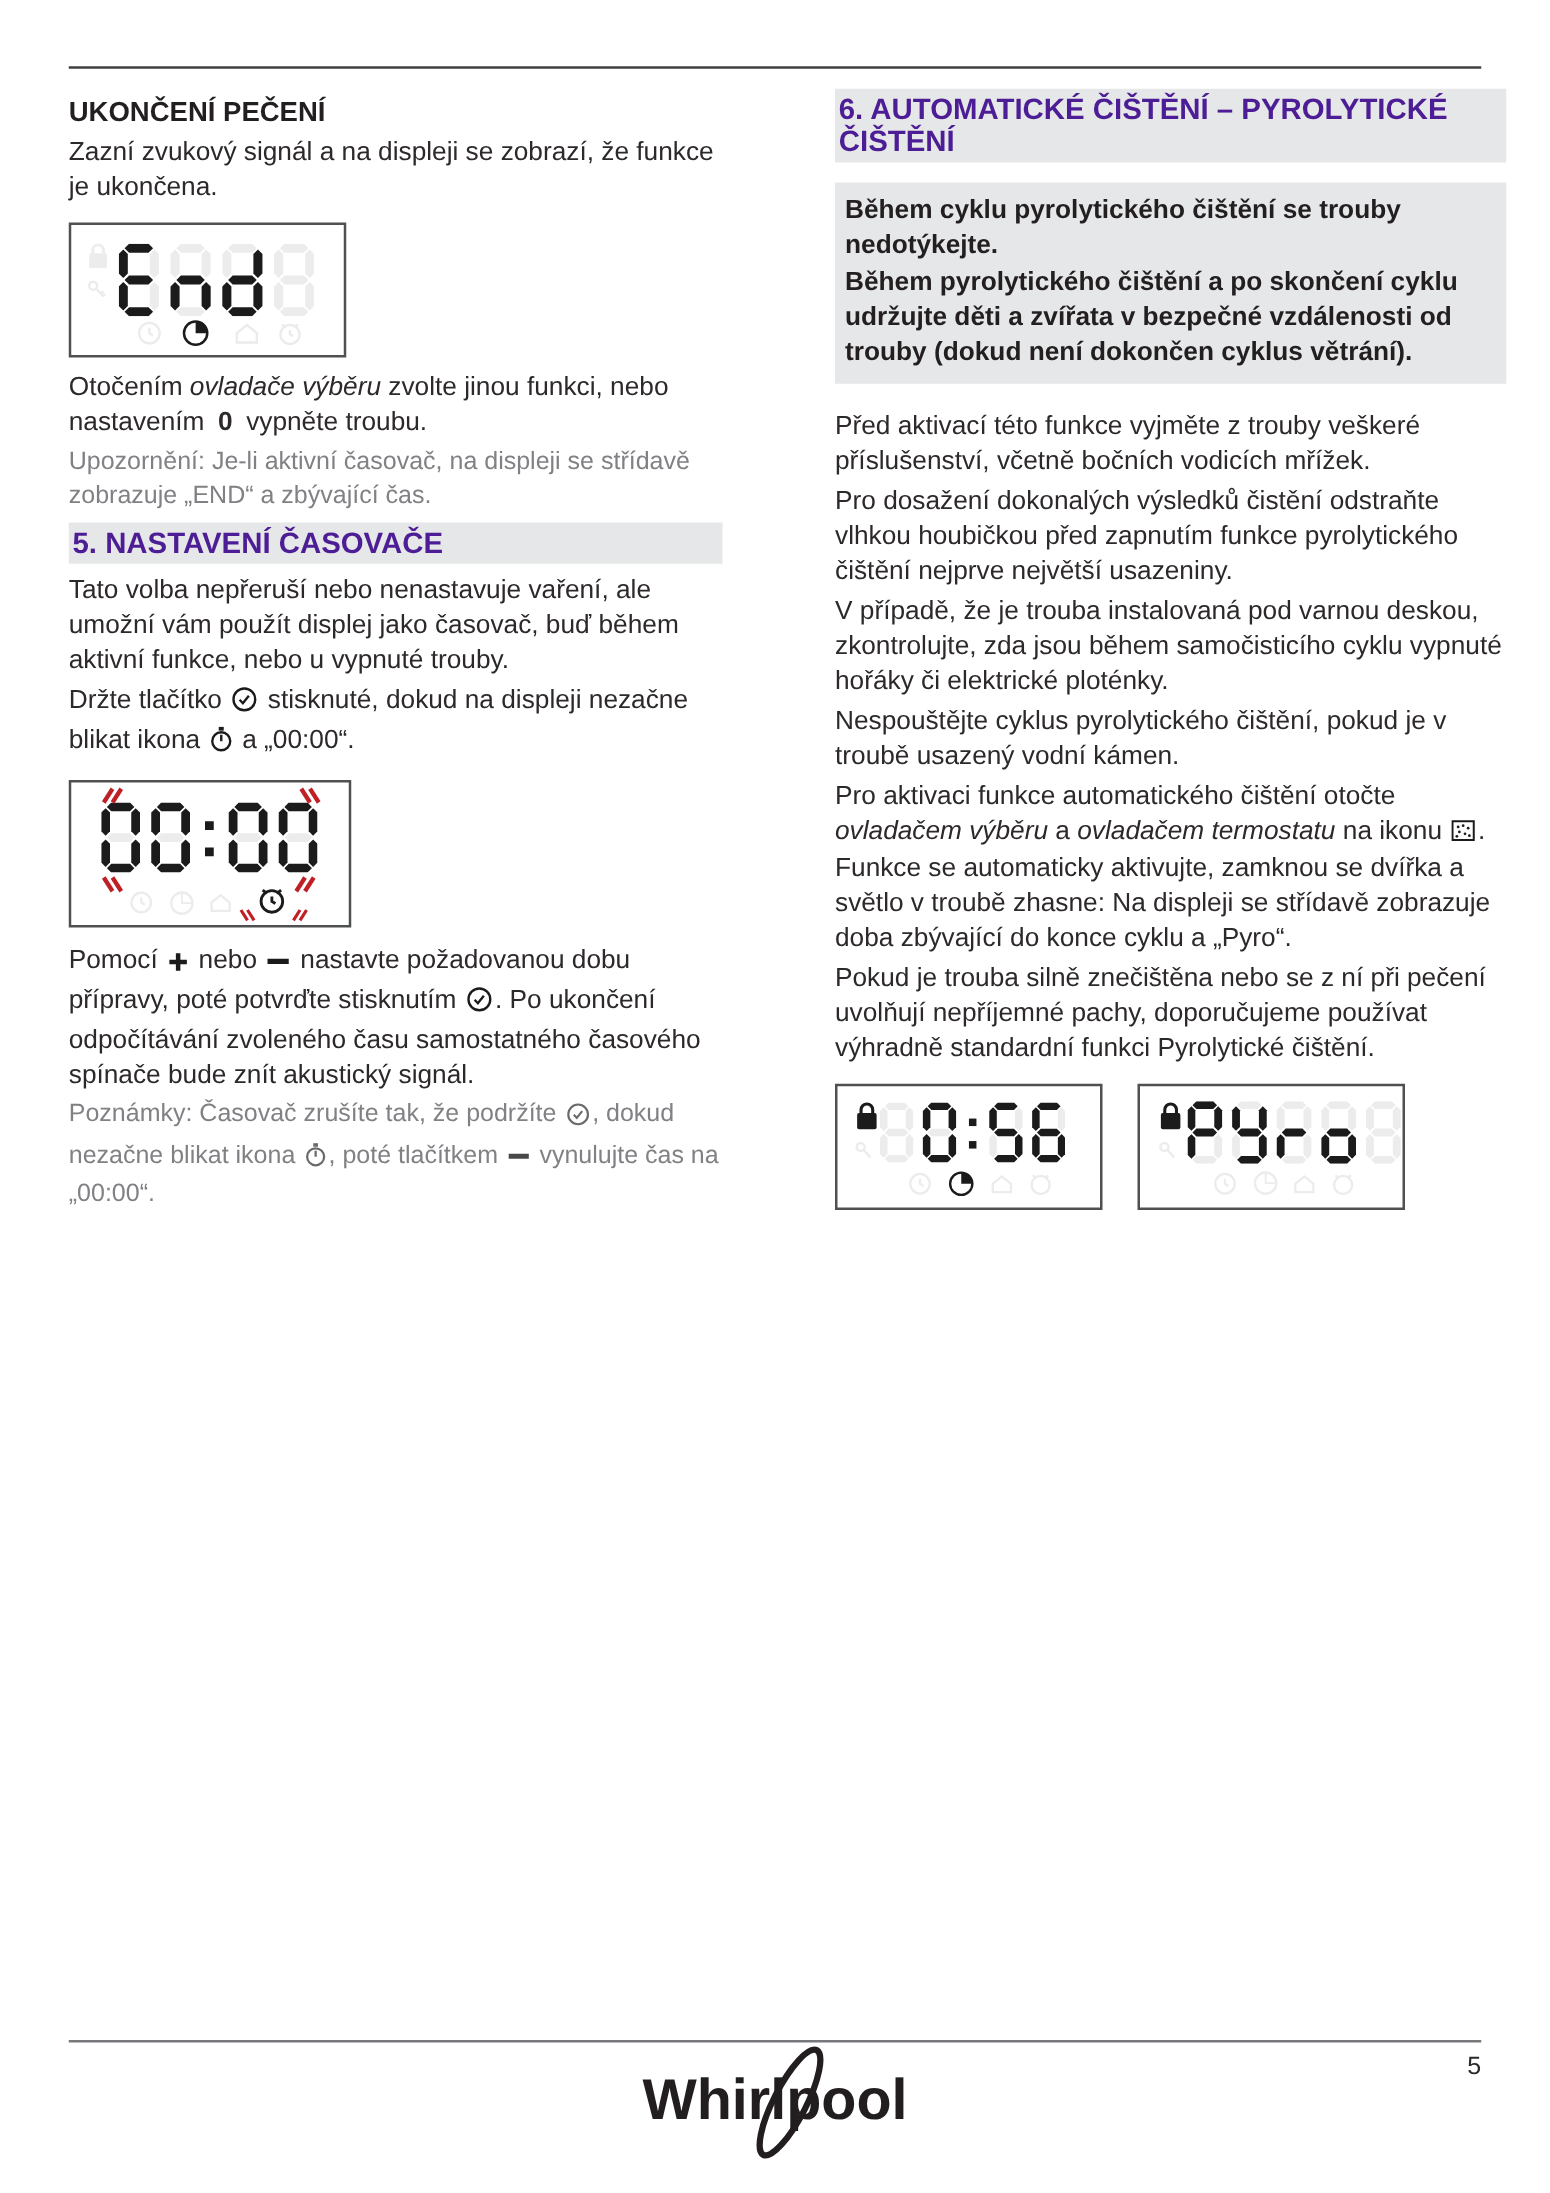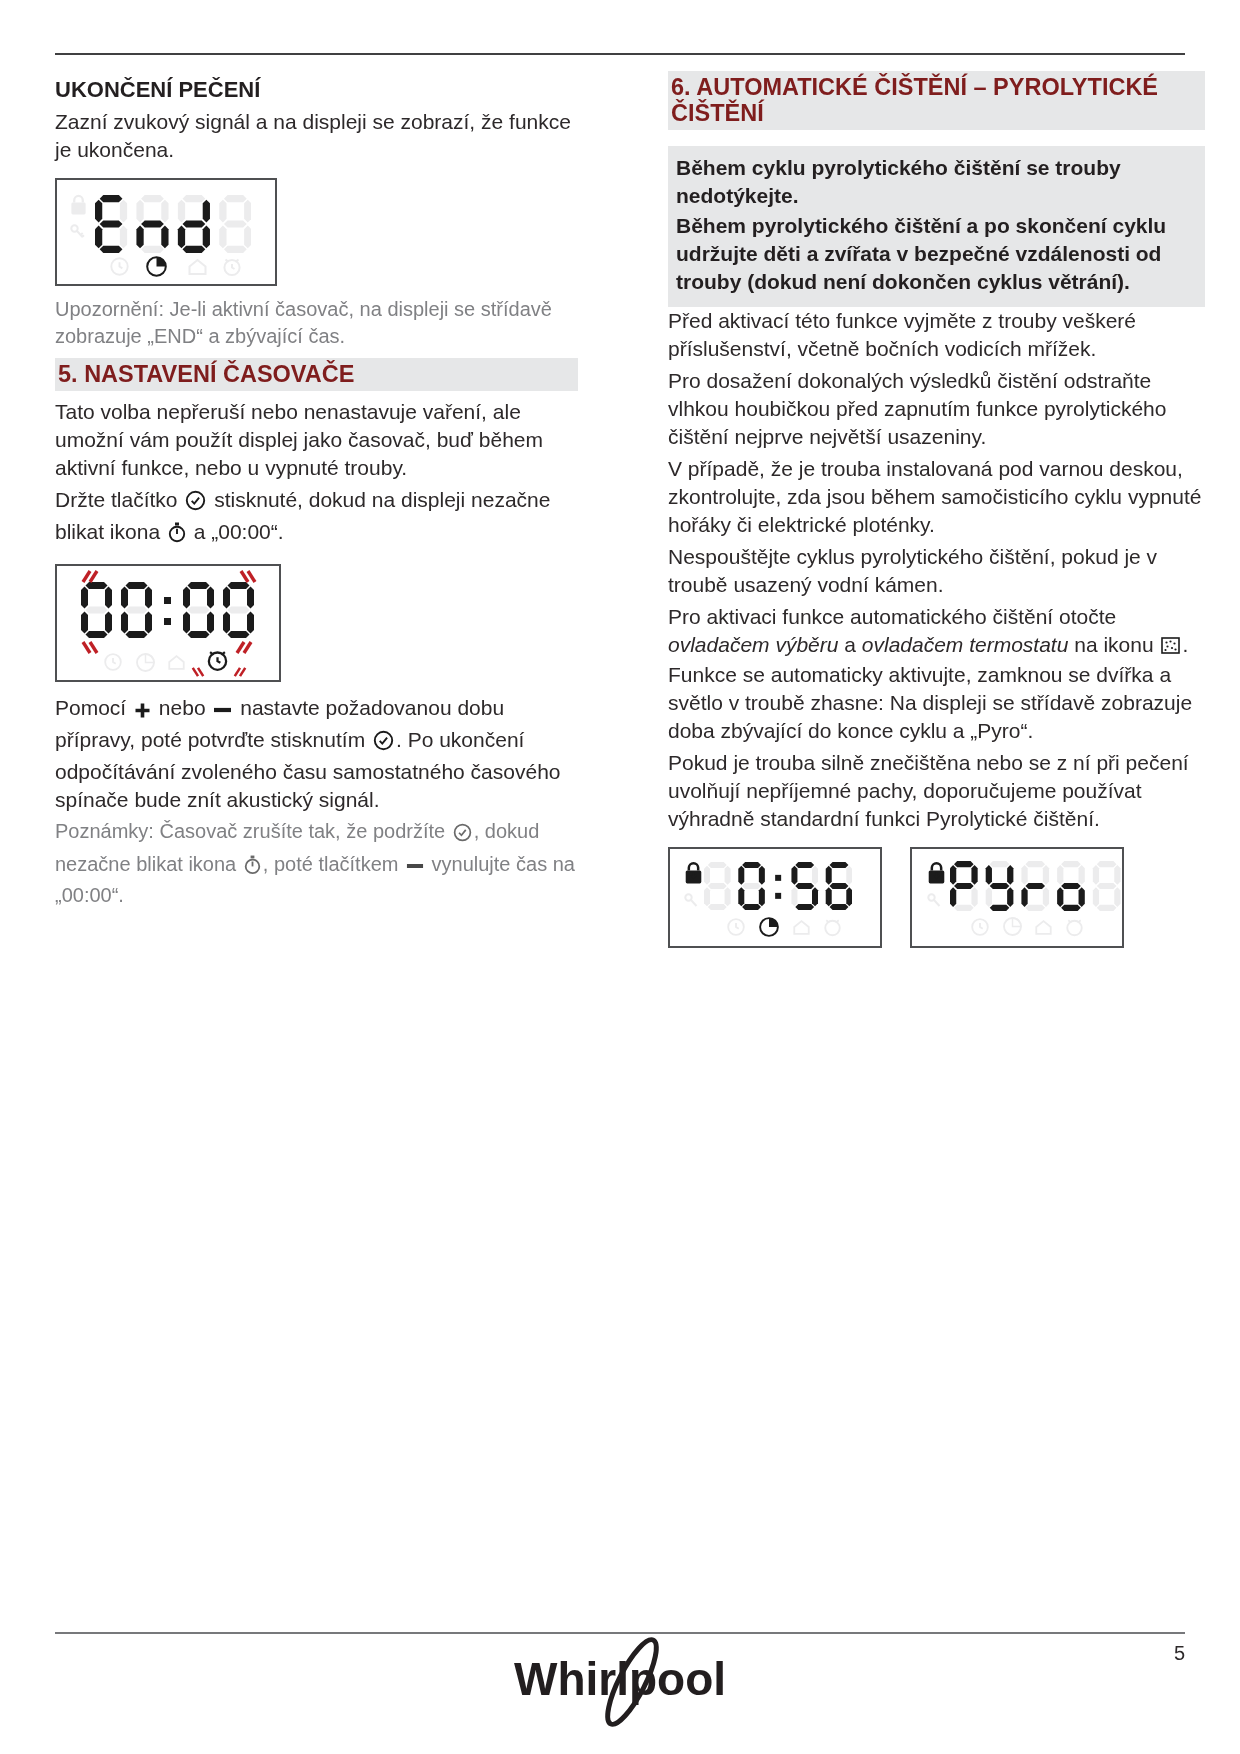--- a/index.html
+++ b/index.html
@@ -11,25 +11,25 @@
   .top-rule{border-top:2px solid #404041;width:100%;height:0;}
   .columns{display:flex;gap:90px;margin-top:16px;}
   .col-left{width:523px;flex:none;}
   .col-right{width:537px;flex:none;}
   h2.subhead{font-size:22px;font-weight:bold;color:#231f20;margin:6px 0 5px 0;}
   p.body{font-size:21px;line-height:28px;margin:0 0 4px 0;}
   p.note{font-size:20px;line-height:27px;color:#808184;margin:0 0 4px 0;}
   .italic{font-style:italic;}
   .key-zero{font-weight:bold;padding:0 5px;}
   .section-bar{
-    background:#e6e7e8;font-size:23.5px;font-weight:bold;color:#7f1d1d;
+    background:#e6e7e8;font-size:23.5px;font-weight:bold;color:#4c1d95;
     padding:3px 18px 4px 3px;margin:8px 0 7px 0;line-height:26px;
   }
   .section-bar .bar-line{display:block;white-space:nowrap;}
-  .warning-box{background:#e6e7e8;padding:8px 22px 9px 8px;margin:16px 0 0 0;}
+  .warning-box{background:#e6e7e8;padding:8px 22px 9px 8px;margin:16px 0 20px 0;}
   .warning-box p{font-size:21px;line-height:28px;font-weight:bold;color:#231f20;margin:0 0 2px 0;}
   
   .display-box{position:relative;background:#fff;border:2px solid #4f5052;}
   .disp-end{width:218px;height:104px;margin:14px 0 10px 0;}
   .disp-timer{width:222px;height:114px;margin:14px 0 10px 0;}
   .display-row{display:flex;gap:28px;margin:14px 0 12px 0;}
   .disp-small{width:210px;height:97px;}
   .abs{position:absolute;}
   .lit{fill:#1b1b1b;}
   .ghost{fill:#ececed;}
@@ -177,20 +177,21 @@
               </svg>
           </span>
           <span class="abs icon-ghost" style="left:164px;top:76px;">
             <svg width="22" height="21" viewBox="0 0 22 21" fill="none">
                 <circle cx="11" cy="11.5" r="7.6" stroke-width="2"></circle>
                 <path d="M4.5 3.5 l3 2.4 M17.5 3.5 l-3 2.4 M11 8 v3.5 l2.5 1.5" stroke-width="2"></path>
               </svg>
           </span>
         </div>
 
+        <p class="body"><span>Otočením </span><span class="italic">ovladače výběru</span><span> zvolte jinou funkci, nebo nastavením </span><span class="key-zero">0</span><span> vypněte troubu.</span></p>
 
         <p class="note">Upozornění: Je-li aktivní časovač, na displeji se střídavě zobrazuje „END“ a zbývající čas.</p>
 
         <div class="section-bar">
             <span class="bar-line">5. NASTAVENÍ ČASOVAČE</span>
           </div>
 
         <p class="body">Tato volba nepřeruší nebo nenastavuje vaření, ale umožní vám použít displej jako časovač, buď během aktivní funkce, nebo u vypnuté trouby.</p>
 
         <p class="body"><span>Držte tlačítko </span><span class="inline-icon icon-lit"><svg width="21" height="21" viewBox="0 0 21 21" fill="none">

